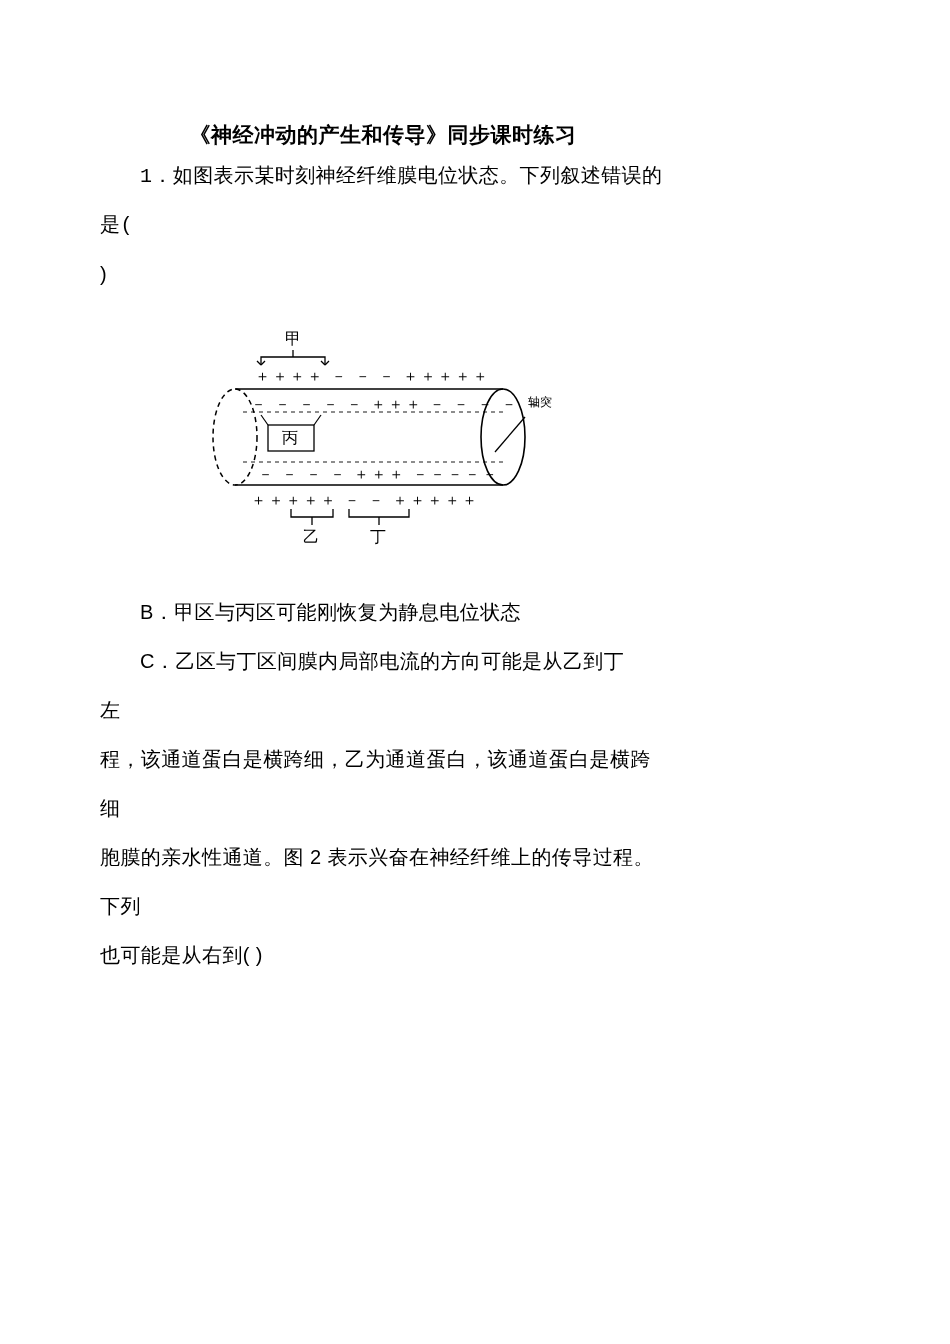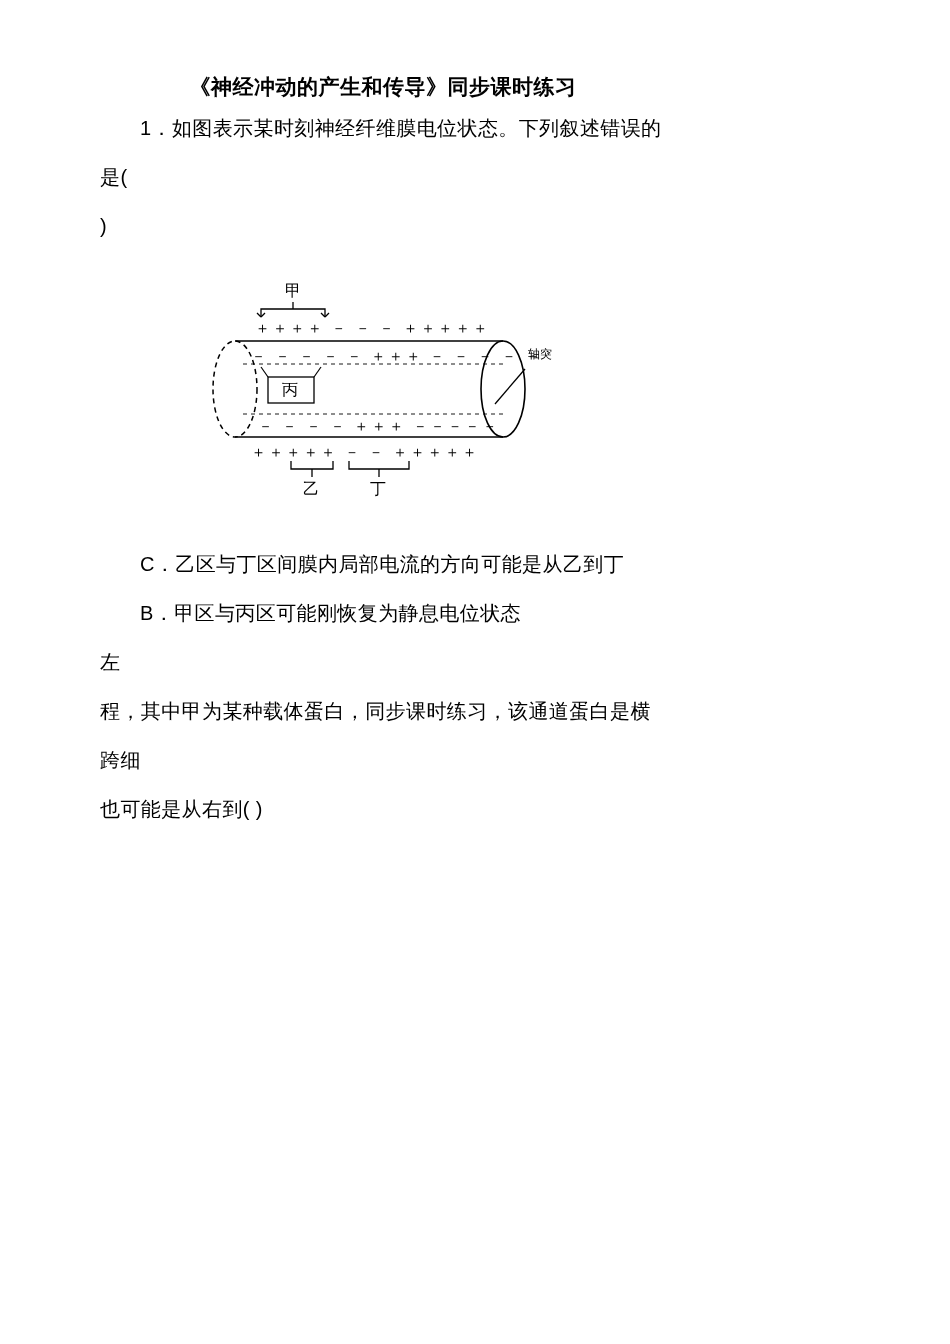--- a/index.html
+++ b/index.html
@@ -12,38 +12,39 @@
     height: 1344px;
     font-family: "Liberation Sans", sans-serif;
     color: #000000;
     position: relative;
     overflow: hidden;
   }
   .page {
     width: 766px;
     height: 1344px;
     box-sizing: border-box;
-    padding: 40px 100px 0 100px;
+    padding: 88px 100px 0 100px;
     position: relative;
   }
   .doc-title {
     text-align: center;
     font-size: 21px;
     font-weight: bold;
     letter-spacing: 0.5px;
     margin: 30px 0 0 0;
     line-height: 1.6;
   }
   .q-line {
     font-size: 20px;
     line-height: 2.45;
     letter-spacing: 0.4px;
   }
   .indent {
     text-indent: 40px;
+    font-family: Liberation Mono, monospace;
   }
   .choice {
     font-size: 20px;
     line-height: 2.45;
     text-indent: 40px;
     letter-spacing: 0.4px;
   }
   sup {
     font-size: 13px;
     vertical-align: super;
@@ -138,22 +139,23 @@
 
       <div class="fig-label" style="left:112px; top:12px;">甲</div>
       <div class="fig-label" style="left:109px; top:111px;">丙</div>
       <div class="fig-label" style="left:130px; top:210px;">乙</div>
       <div class="fig-label" style="left:197px; top:210px;">丁</div>
       <div class="fig-label axon-label" style="left:355px; top:78px;">轴突</div>
     </div>
   </div>
 
 
+  <div class="choice">B．甲区与丙区可能刚恢复为静息电位状态</div>
+
   <div class="choice">C．乙区与丁区间膜内局部电流的方向可能是从乙到丁</div>
-
-  <div class="choice">B．甲区与丙区可能刚恢复为静息电位状态</div>
 
   <div class="q-line">左</div>
 
-  <div class="q-line">程，其中甲为某种载体蛋白，同步课时练习，该通道蛋白是横跨细</div>
+  <div class="q-line">程，该通道蛋白是横跨细，乙为通道蛋白，该通道蛋白是横跨细</div>
+  <div class="q-line">胞膜的亲水性通道。图 2 表示兴奋在神经纤维上的传导过程。下列</div>
   <div class="q-line">也可能是从右到(      )</div>
 
 </div>
 
 </body></html>

